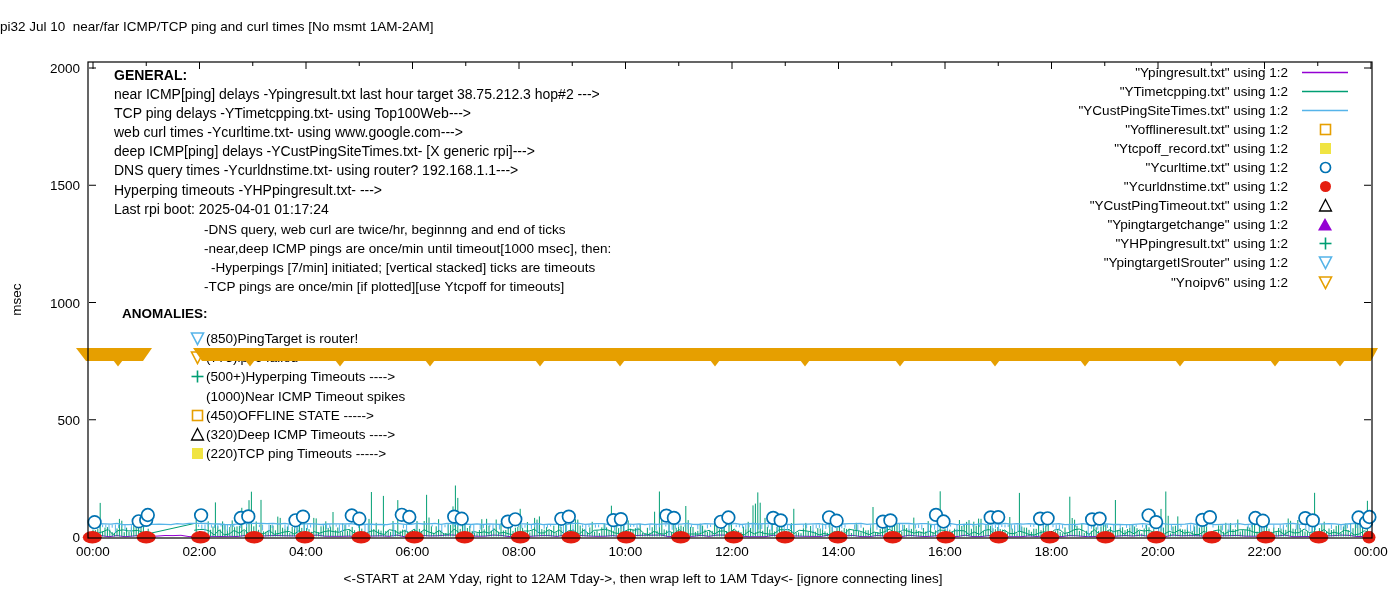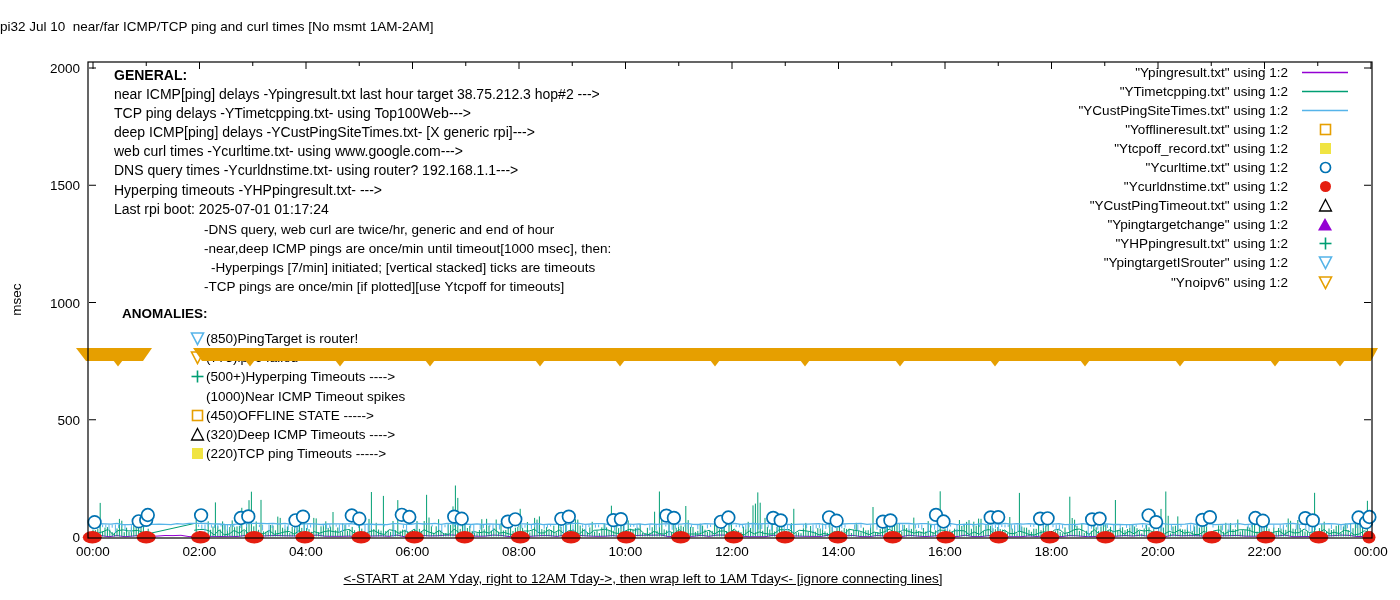--- a/index.html
+++ b/index.html
@@ -1,20 +1,20 @@
 <!DOCTYPE html>
 <html><head>
 <meta charset="utf-8">
 <style>
   html,body{margin:0;padding:0;background:#fff;}
   #stage{position:relative;width:1400px;height:600px;background:#ffffff;overflow:hidden;
          font-family:"Liberation Sans",sans-serif;color:#000;}
   .abs{position:absolute;}
   #title{top:19px;left:0;width:1400px;text-align:left;font-size:13.5px;white-space:pre;}
-  #xnote{top:571px;left:0;width:1286px;text-align:center;font-size:13.5px;text-decoration:underline;}
+  #xnote{top:571px;left:0;width:1286px;text-align:center;font-size:13.5px;}
   #ylab{left:-34px;top:292px;width:100px;text-align:center;font-size:13.5px;transform:rotate(-90deg);}
   #general{left:114px;top:66px;font-size:14px;line-height:19.1px;}
   #general .hd{font-weight:bold;}
   #gnotes{left:204px;top:220px;font-size:13.5px;line-height:19.1px;}
   #anhead{left:122px;top:306px;font-size:13.5px;font-weight:bold;}
   #anitems{left:190px;top:327px;font-size:13.5px;}
   .anrow{height:19.15px;display:flex;align-items:flex-end;}
   .anmark{width:16px;display:inline-flex;align-items:center;position:relative;z-index:6;}
   #legend{top:63px;left:930px;width:424px;font-size:13.5px;}
   .lgrow{height:19.05px;display:flex;align-items:center;}
@@ -961,29 +961,29 @@
 
   <div id="title" class="abs">pi32 Jul 10  near/far ICMP/TCP ping and curl times [No msmt 1AM-2AM]</div>
   <div id="ylab" class="abs">msec</div>
   <div id="xnote" class="abs">&lt;-START at 2AM Yday, right to 12AM Tday-&gt;, then wrap left to 1AM Tday&lt;- [ignore connecting lines]</div>
 
   <div id="general" class="abs">
     <div class="hd">GENERAL:</div>
     <div id="glines">
         <div>near ICMP[ping] delays -Ypingresult.txt last hour target 38.75.212.3 hop#2 ---&gt;</div>
         <div>TCP ping delays -YTimetcpping.txt- using Top100Web---&gt;</div>
+        <div>web curl times -Ycurltime.txt- using www.google.com---&gt;</div>
         <div>deep ICMP[ping] delays -YCustPingSiteTimes.txt- [X generic rpi]---&gt;</div>
-        <div>web curl times -Ycurltime.txt- using www.google.com---&gt;</div>
         <div>DNS query times -Ycurldnstime.txt- using router? 192.168.1.1---&gt;</div>
         <div>Hyperping timeouts -YHPpingresult.txt- ---&gt;</div>
-        <div>Last rpi boot: 2025-07-01 01:17:24</div>
+        <div>Last rpi boot: 2025-04-01 01:17:24</div>
       </div>
   </div>
   <div id="gnotes" class="abs">
-      <div style="">-DNS query, web curl are twice/hr, generic and end of hour</div>
+      <div style="">-DNS query, web curl are twice/hr, beginnng and end of ticks</div>
       <div style="">-near,deep ICMP pings are once/min until timeout[1000 msec], then:</div>
       <div style="padding-left:7px">-Hyperpings [7/min] initiated; [vertical stacked] ticks are timeouts</div>
       <div style="">-TCP pings are once/min [if plotted][use Ytcpoff for timeouts]</div>
     </div>
 
   <div id="anhead" class="abs">ANOMALIES:</div>
   <div id="anitems" class="abs">
       <div class="anrow">
      <span class="anmark">
           <svg width="15" height="15">

